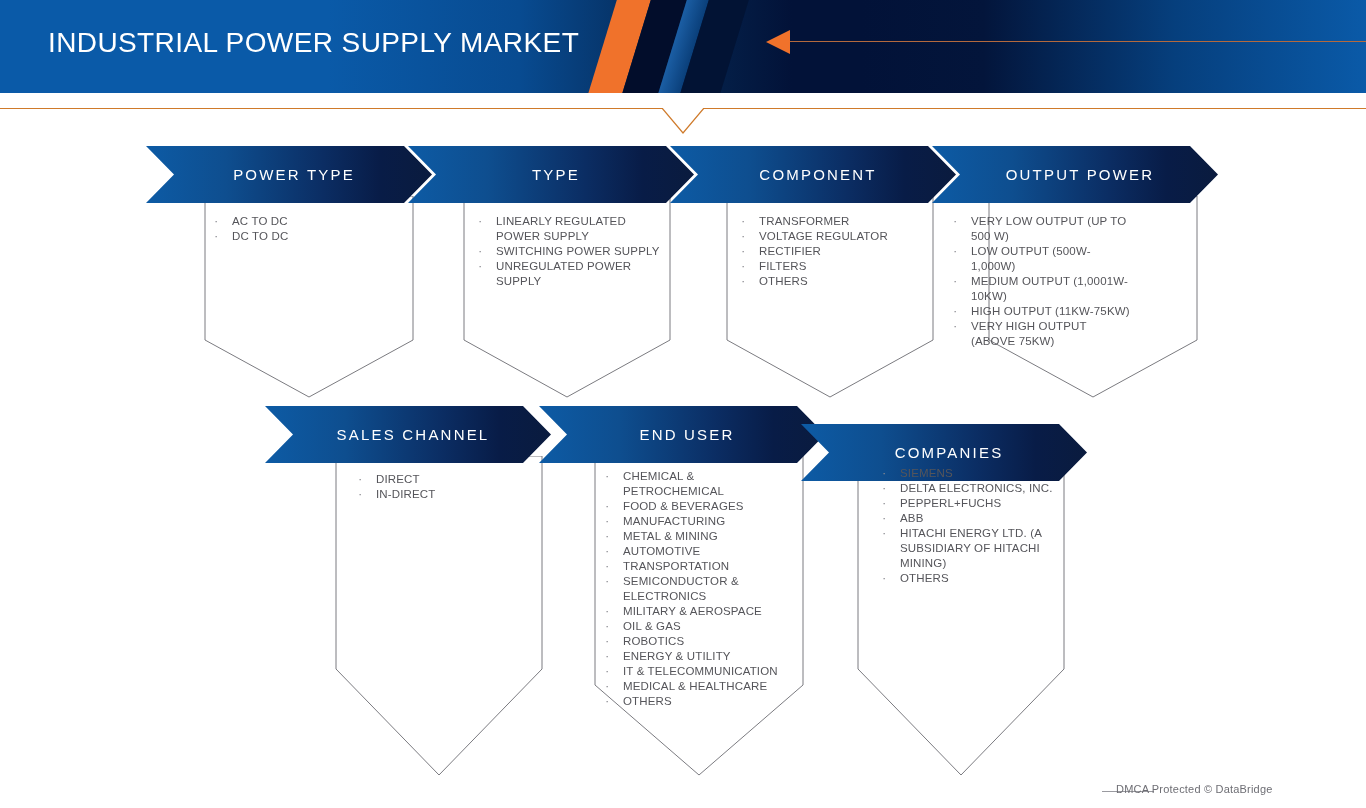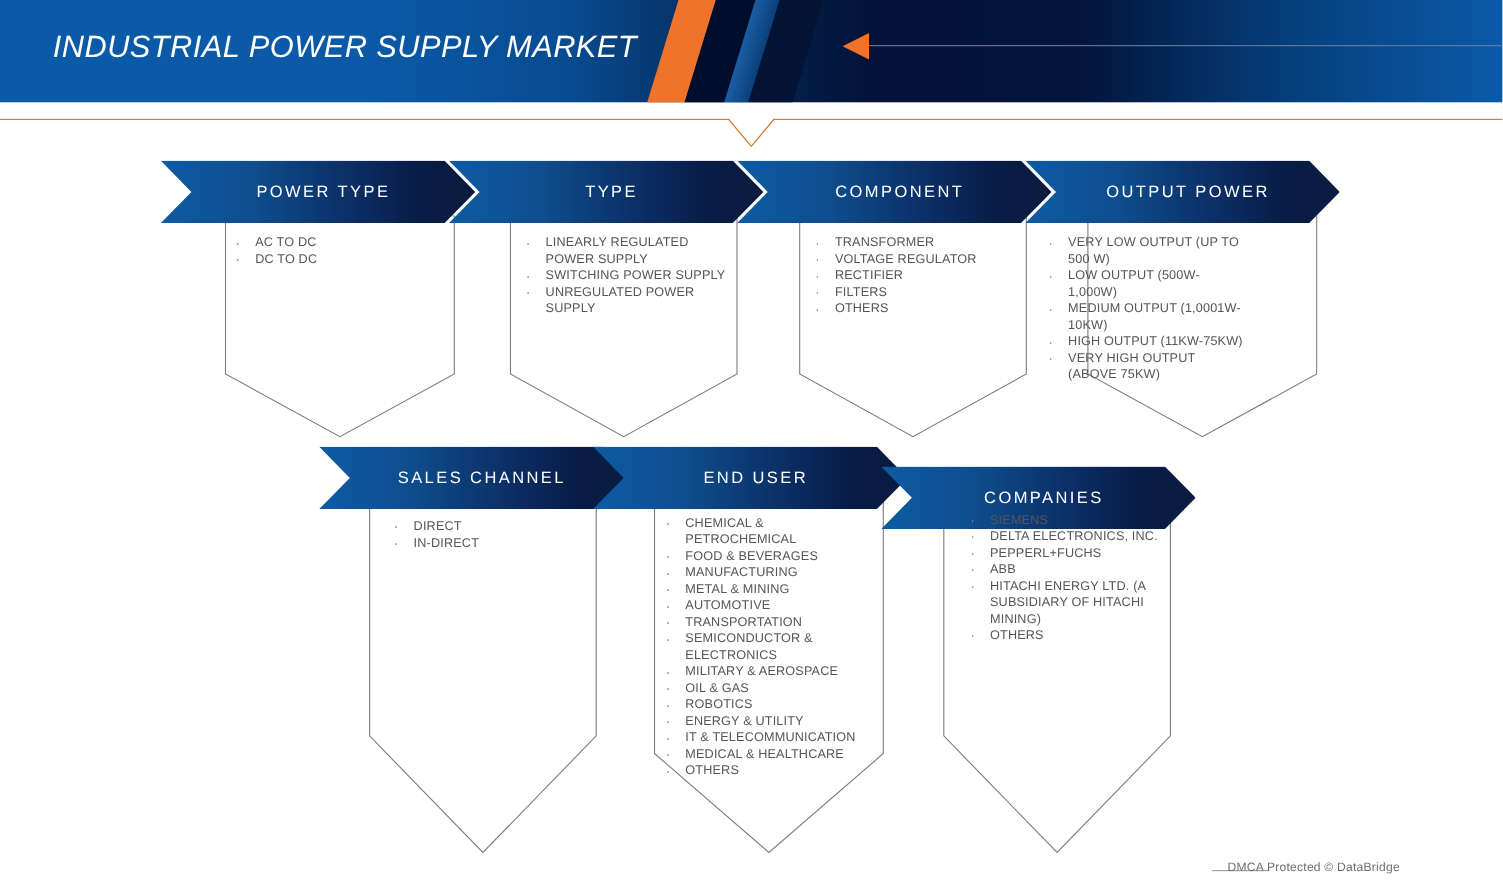--- a/index.html
+++ b/index.html
@@ -62,21 +62,20 @@
   }
   .hdr-title {
     position: absolute;
     left: 48px;
     top: 27px;
     font-size: 28px;
     letter-spacing: 0.4px;
     color: #ffffff;
     font-weight: 400;
     white-space: nowrap;
-    font-style: italic;
   }
   .hdr-arrow-line {
     position: absolute;
     left: 790px;
     top: 41px;
     width: 576px;
     height: 1px;
     background: #b4693d;
   }
   .hdr-arrow-head {
@@ -265,21 +264,21 @@
   <svg width="210" height="320" viewBox="0 0 210 320">
     <polygon points="1,0 209,0 209,229 105,319 1,229" fill="#ffffff" stroke="#7b7b80" stroke-width="1"></polygon>
   </svg>
 </div>
 <div class="pentagon" style="left:857px; top:456px;">
   <svg width="208" height="320" viewBox="0 0 208 320">
     <polygon points="1,0 207,0 207,213 104,319 1,213" fill="#ffffff" stroke="#7b7b80" stroke-width="1"></polygon>
   </svg>
 </div>
 
-<div class="banner" style="left:290px; top:406px; width:286px;">
+<div class="banner" style="left:265px; top:406px; width:286px;">
   <span class="banner-label">SALES CHANNEL</span>
 </div>
 <div class="banner" style="left:539px; top:406px; width:286px;">
   <span class="banner-label">END USER</span>
 </div>
 <div class="banner" style="left:801px; top:424px; width:286px;justify-content:center;">
   <span class="banner-label">COMPANIES</span>
 </div>
 
 <div class="list" style="left:350px; top:472px; width:190px;">

